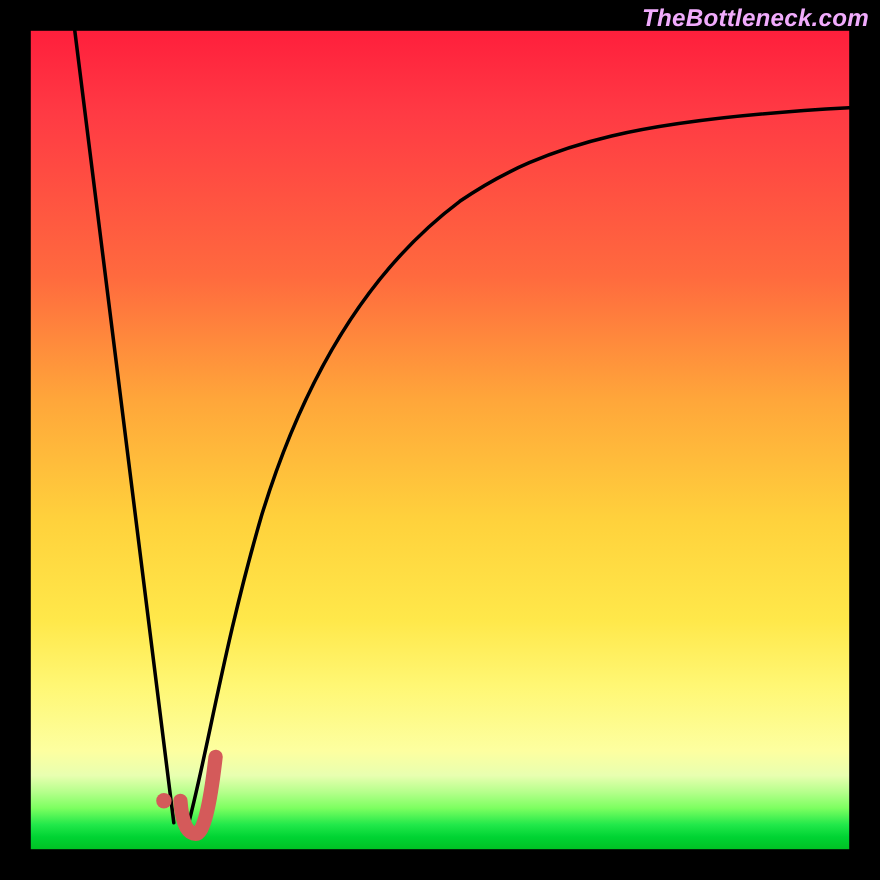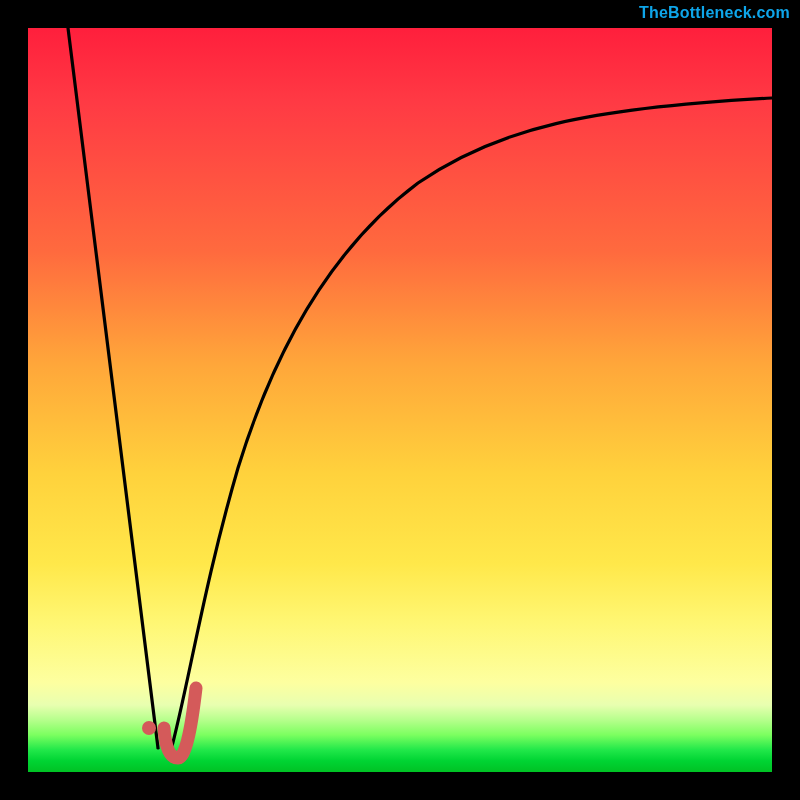--- a/index.html
+++ b/index.html
@@ -41,25 +41,26 @@
       #7cff60 95%,
       #22e84a 97%,
       #00d433 98.5%,
       #00c224 100%
     );
   }
   .watermark {
     position: absolute;
     top: 4px;
     right: 10px;
-    color: #0ea5e9;
-    font-size: 16px;
+    color: #f0abfc;
+    font-size: 22px;
     font-weight: 600;
     letter-spacing: 0.2px;
     user-select: none;
+    font-style: italic;
   }
   svg.curves {
     position: absolute;
     left: 28px;
     top: 28px;
     width: 744px;
     height: 744px;
     overflow: visible;
   }
 </style>

